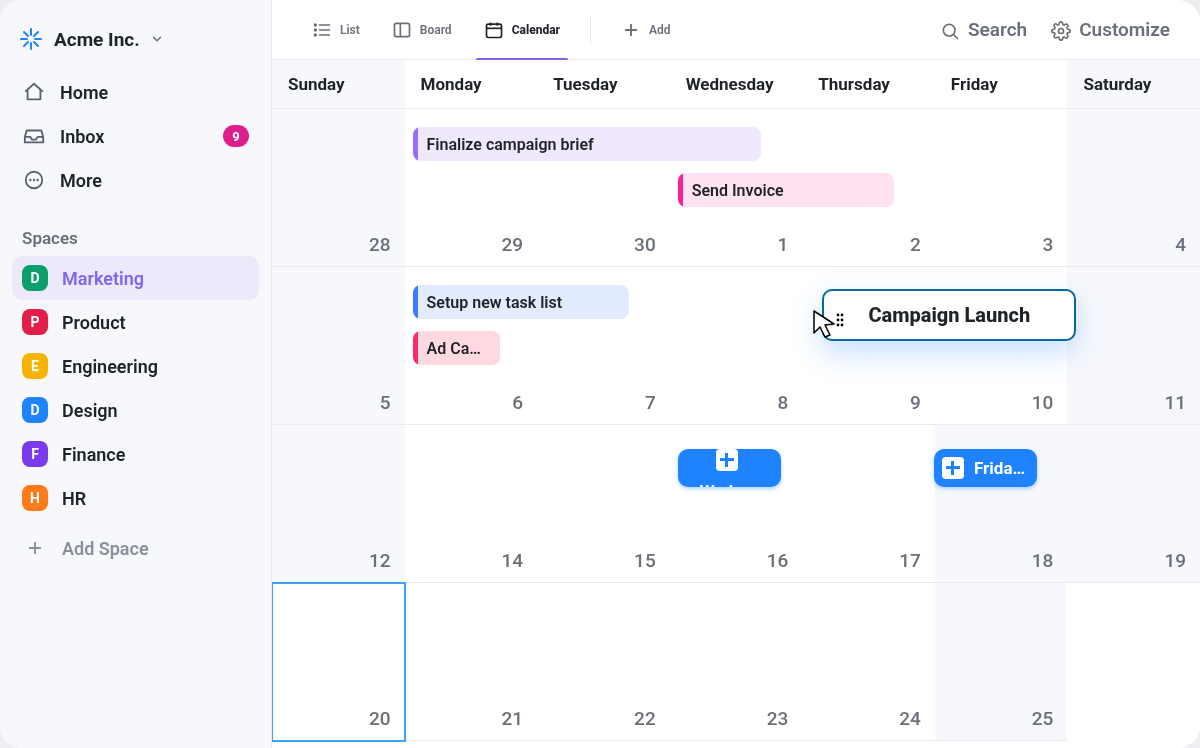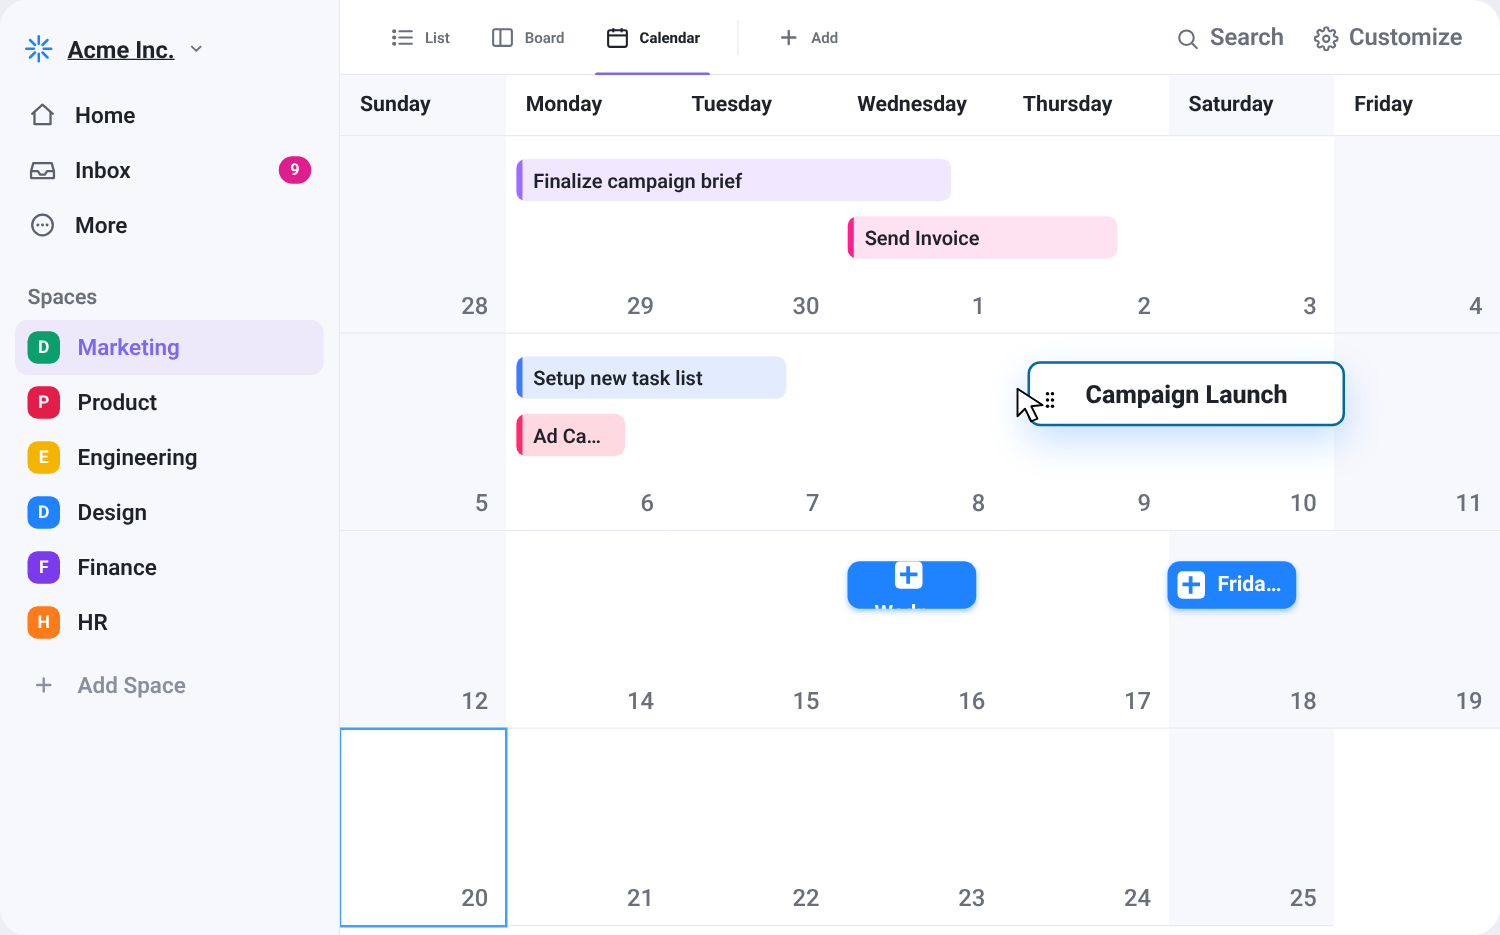--- a/index.html
+++ b/index.html
@@ -42,21 +42,20 @@
     padding: 20px 12px 12px 12px;
     display: flex;
     flex-direction: column;
   }
   .ws-switch {
     display: flex;
     align-items: center;
     gap: 10px;
     padding: 6px 8px 18px 6px;
     cursor: pointer;
-    text-decoration: underline;
   }
   .ws-name { font-weight: 700; font-size: 19px; }
   .chev { color: var(--muted); }
   .brand-logo {
     width: 26px; height: 26px;
     display:flex; align-items:center; justify-content:center;
   }
   .brand-logo svg { display:block; }
 
   .nav-item {
@@ -423,22 +422,22 @@
       </div>
     </div>
 
     <div class="cal">
       <div class="cal-head" id="cal-head">
           <div class="dh dimcol">Sunday</div>
           <div class="dh">Monday</div>
           <div class="dh">Tuesday</div>
           <div class="dh">Wednesday</div>
           <div class="dh">Thursday</div>
+          <div class="dh">Friday</div>
           <div class="dh dimcol">Saturday</div>
-          <div class="dh">Friday</div>
         </div>
       <div class="cal-body" id="cal-body">
 
       <div class="cell dim">
             <span class="dn">28</span>
           </div>
           <div class="cell">
             <span class="dn">29</span>
           </div>
           <div class="cell">

